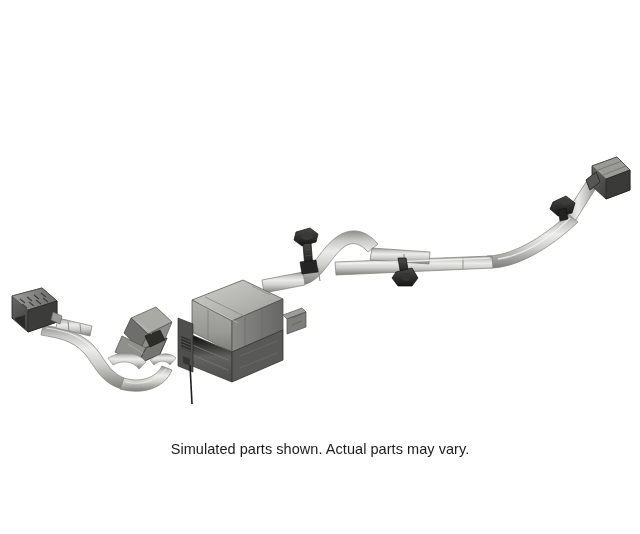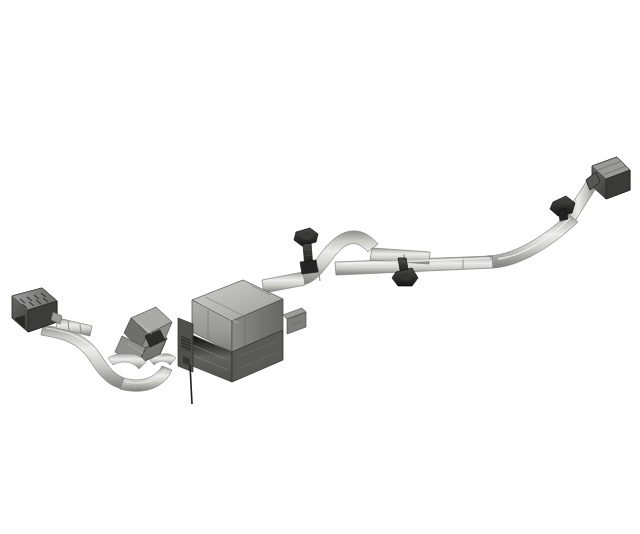--- a/index.html
+++ b/index.html
@@ -256,14 +256,17 @@
           <path d="M 43 298 L 48 302"></path>
         </g>
         <path d="M 15 318 L 25 315 L 25 329 L 15 320 Z" fill="#2a2a29"></path>
       </g>
 
       <path d="M 53 312 L 62 316 L 60 324 L 51 320 Z" fill="#9b9b98" stroke="#5e5e5c" stroke-width="0.6"></path>
 
     </svg>
   </div>
 
+  <div id="caption-row">
+    <span id="caption-text">Simulated parts shown. Actual parts may vary.</span>
+  </div>
 
 </div>
 
 </body></html>

